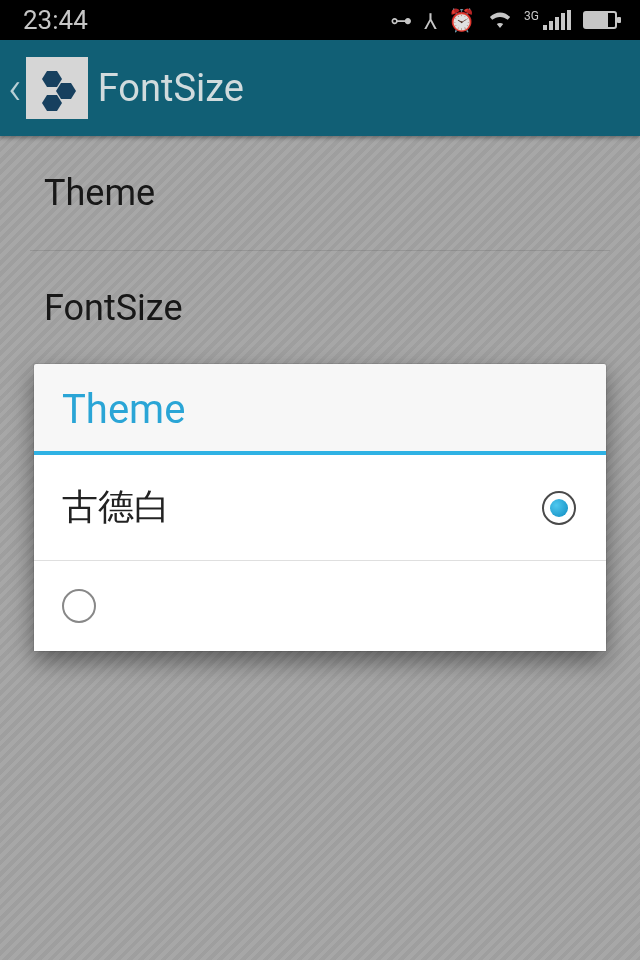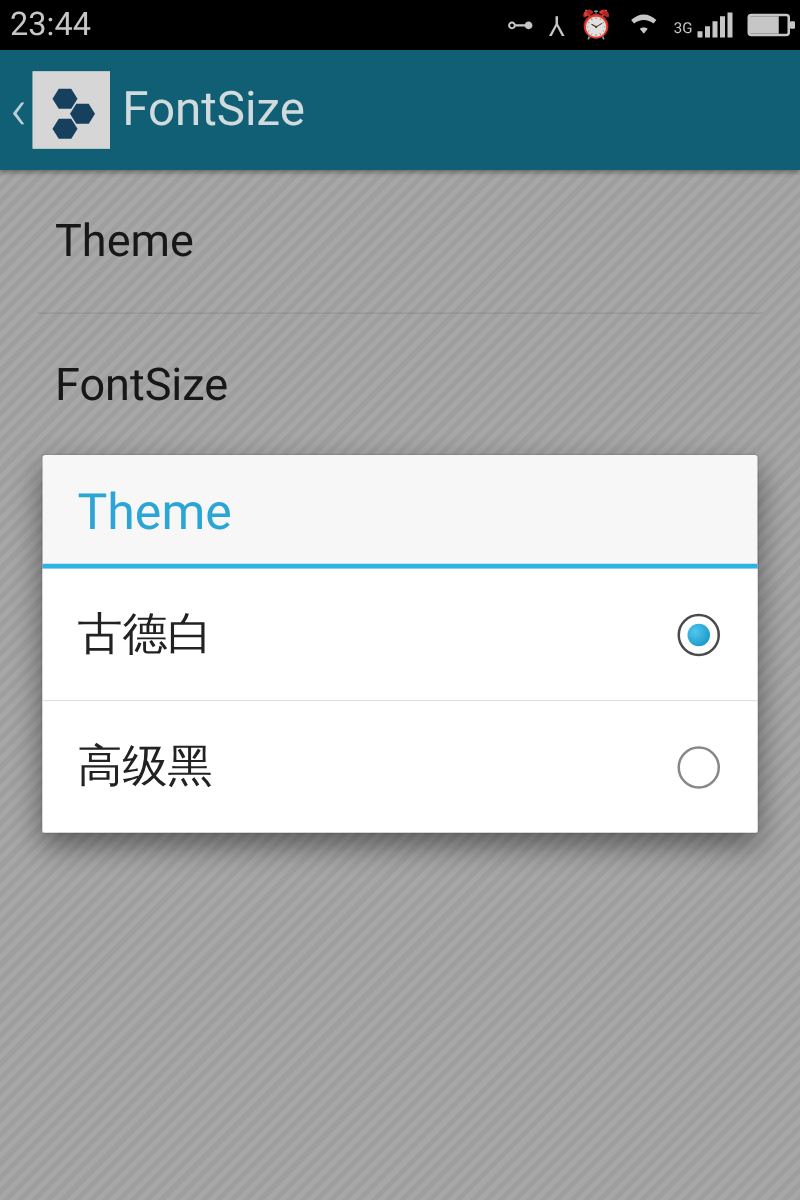--- a/index.html
+++ b/index.html
@@ -6,21 +6,21 @@
     html,body { width:640px; height:960px; overflow:hidden; background:#000; }
 
     
     .screen { position:relative; width:640px; height:960px; background:#e8e8e8; }
 
     
     .statusbar {
       position:relative; z-index:20;
       height:40px; background:#000; color:#ddd;
       display:flex; align-items:center; justify-content:space-between;
-      padding:0 8px; font-size:26px;
+      padding:0 23px; font-size:26px;
     }
     .status-right { display:flex; align-items:center; gap:12px; }
     .battery {
       width:34px; height:18px; border:2px solid #ddd; border-radius:3px;
       position:relative;
     }
     .battery::after {
       content:""; position:absolute; right:-6px; top:4px; width:4px; height:6px;
       background:#ddd; border-radius:1px;
     }
@@ -104,21 +104,21 @@
     <span>23:44</span>
     <div class="status-right">
       <span class="usb">⊶</span>
       <span class="share">⅄</span>
       <span class="clk">⏰</span>
       <span class="wifi">
         <svg width="24" height="20" viewBox="0 0 24 20">
             <path fill="#ddd" d="M12 20l-3.2-4c1-0.7 2-1.1 3.2-1.1s2.2 0.4 3.2 1.1L12 20zM4.2 11.8l-2.3-2.8C5 6 8.3 4.5 12 4.5s7 1.5 10.1 4.5l-2.3 2.8C17.4 9.9 14.8 8.9 12 8.9s-5.4 1-7.8 2.9z"></path>
           </svg>
       </span>
-      <span style="display:flex;align-items:flex-end;gap:4px;">
+      <span style="display:flex;gap:4px;">
         <span class="sg">3G</span>
         <span class="signal">
           <span></span>
             <span></span>
             <span></span>
             <span></span>
             <span></span>
         </span>
       </span>
       <span class="battery">
@@ -159,18 +159,17 @@
     <div class="dlg-title">Theme</div>
     <div class="dlg-rule"></div>
 
     <div class="opt">
       <span>古德白</span>
       <span class="radio checked">
           <span class="dot"></span>
         </span>
     </div>
     <div class="opt">
-      <span>高级黑</span>
       <span class="radio"></span>
     </div>
   </div>
 
 </div>
 
 </body></html>

